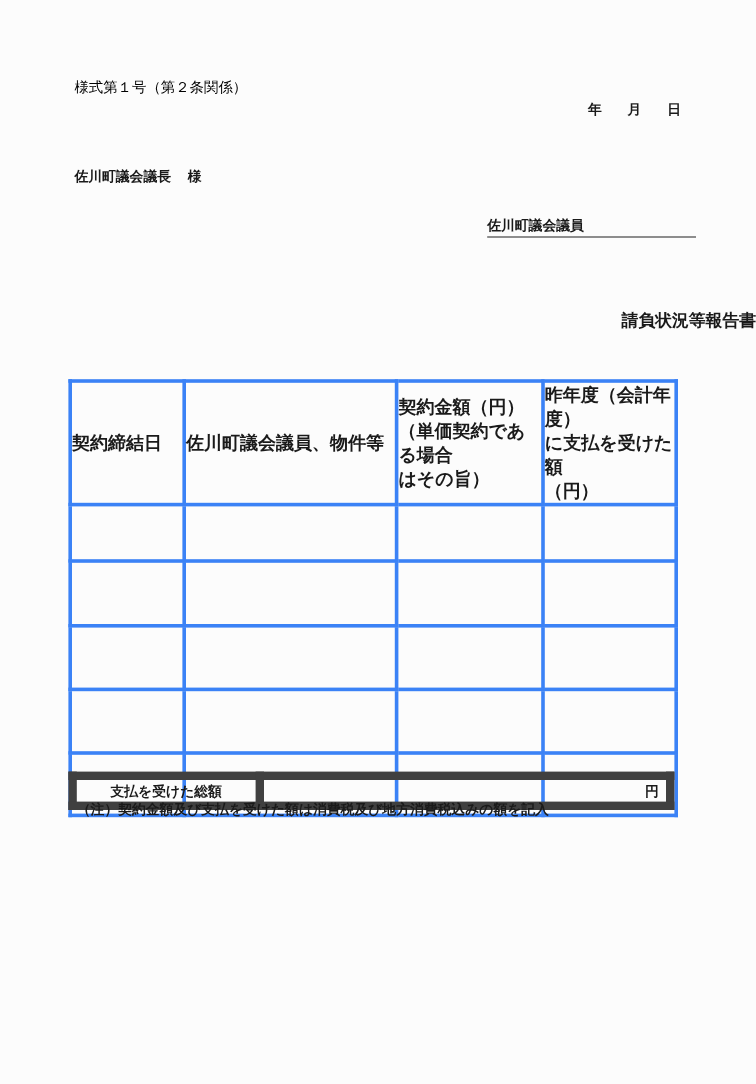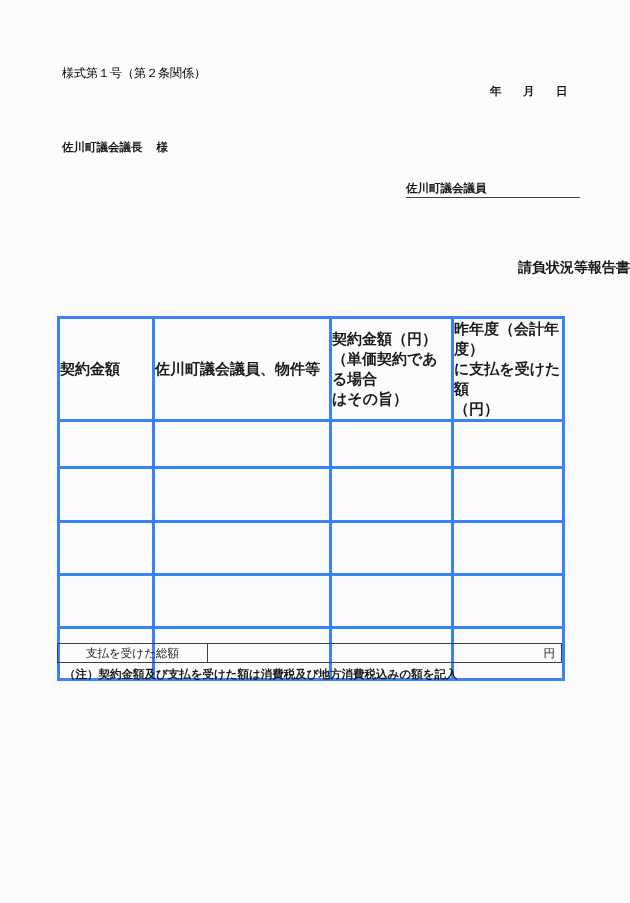--- a/index.html
+++ b/index.html
@@ -55,22 +55,22 @@
     .col3 { width: 122px; }
     .col4 { width: 111px; }
     th .hl { display: block; }
     th.h4 { text-align: left; padding-left: 6px; }
 
     table.total {
       position: absolute; left: 57px; top: 643px;
       border-collapse: collapse; table-layout: fixed; width: 505px;
     }
     table.total td {
-      border: 1px solid #404040; height: 18px;
-      font-size: 11.5px; font-weight: normal; padding: 0;
+      border: 7px solid #404040; height: 18px;
+      font-size: 11.5px; font-weight: bold; padding: 0;
     }
     table.total td.tl { width: 149px; text-align: center; }
     table.total td.tv { text-align: right; padding-right: 6px; }
 
     .note { left: 64px; top: 667px; font-size: 11.5px; font-weight: bold; }
   </style>
 </head>
 <body>
 
 <div class="abs form-no">様式第１号（第２条関係）</div>
@@ -93,21 +93,21 @@
 <table class="report">
   <colgroup>
     <col class="col1">
       <col class="col2">
       <col class="col3">
       <col class="col4">
   </colgroup>
   <tbody>
       <tr>
     <th>
-      <span class="hl">契約金額</span>
+      <span class="hl">契約締結日</span>
     </th>
     <th>
       <span class="hl">佐川町議会議員、物件等</span>
     </th>
     <th>
       <span class="hl">契約金額（円）</span>
       <span class="hl">（単価契約である場合</span>
       <span class="hl">はその旨）</span>
     </th>
     <th class="h4">

